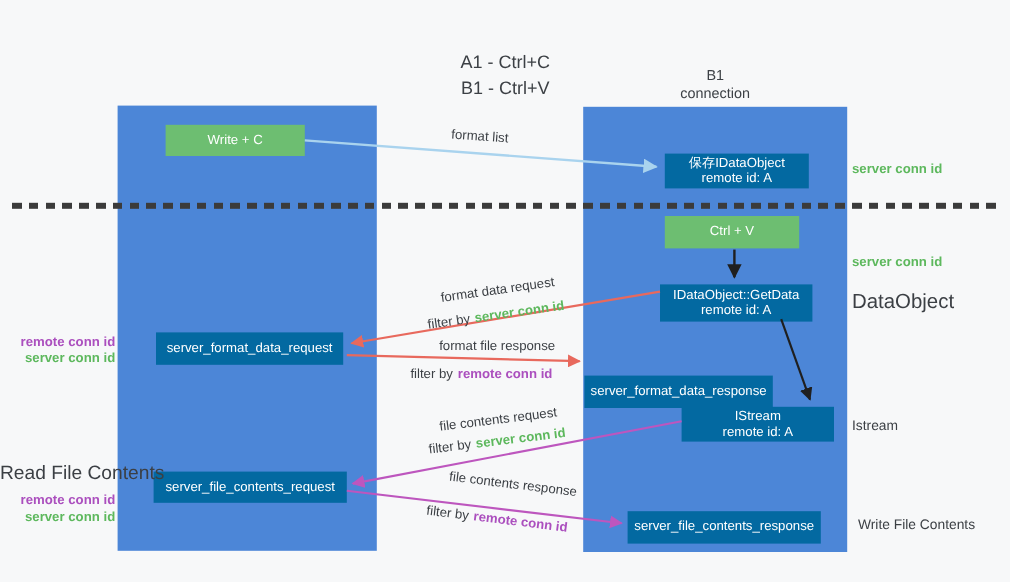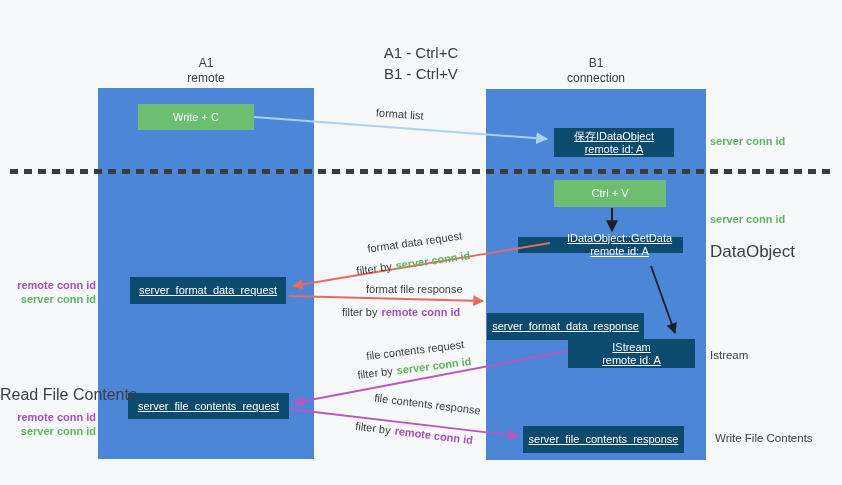--- a/index.html
+++ b/index.html
@@ -28,25 +28,25 @@
   #col-b1{left:486px;top:89px;width:220px;height:371px;}
 
   
   #dotted{position:absolute;left:10px;top:169px;width:822px;height:5px;z-index:3;
     background:repeating-linear-gradient(to right,#3b3b3b 0,#3b3b3b 8px,transparent 8px,transparent 14px);}
 
   
   .node{position:absolute;display:flex;flex-direction:column;align-items:center;justify-content:center;
     color:#fff;font-size:11px;line-height:13px;text-align:center;z-index:4;white-space:nowrap;}
   .green{background:#6dbe71;}
-  .orange{background:#0c4a6e;text-decoration:underline;}
+  .orange{background:#0369a1;}
   #ctrl-c{left:138px;top:104px;width:116px;height:26px;}
   #ctrl-v{left:554px;top:180px;width:112px;height:27px;}
   #save-ido{left:554px;top:128px;width:120px;height:29px;}
-  #getdata{left:518px;top:237px;width:127px;height:16px;padding-left:38px;}
+  #getdata{left:550px;top:237px;width:127px;height:31px;}
   #istream{left:568px;top:339px;width:127px;height:29px;}
   #fmt-req{left:130px;top:277px;width:156px;height:27px;}
   #fmt-resp{left:487px;top:289px;width:157px;height:27px;margin-top:24px;}
   #file-req{left:128px;top:393px;width:161px;height:26px;}
   #file-resp{left:523px;top:426px;width:161px;height:27px;}
 
   
   .side{position:absolute;font-size:11px;line-height:14px;white-space:nowrap;z-index:6;}
   .right-align{text-align:right;}
   .green-txt{color:#5db85d;font-weight:bold;}
@@ -80,24 +80,20 @@
 </head>
 <body>
 
 <div id="canvas">
 
   <div id="title">
     <div>A1 - Ctrl+C</div>
     <div>B1 - Ctrl+V</div>
   </div>
 
-  <div class="col-header" id="hdr-a1">
-    <div>A1</div>
-    <div>remote</div>
-  </div>
   <div class="col-header" id="hdr-b1">
     <div>B1</div>
     <div>connection</div>
   </div>
 
   <div class="lifeline" id="col-a1"></div>
   <div class="lifeline" id="col-b1"></div>
 
   <div id="dotted"></div>
 

